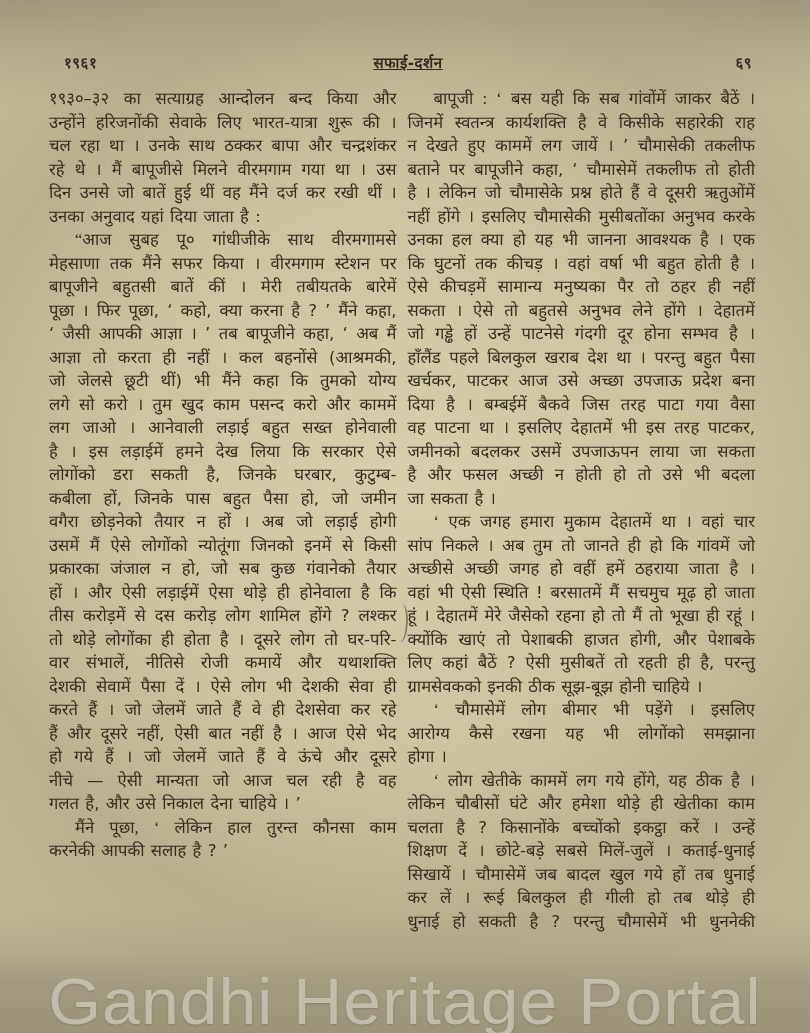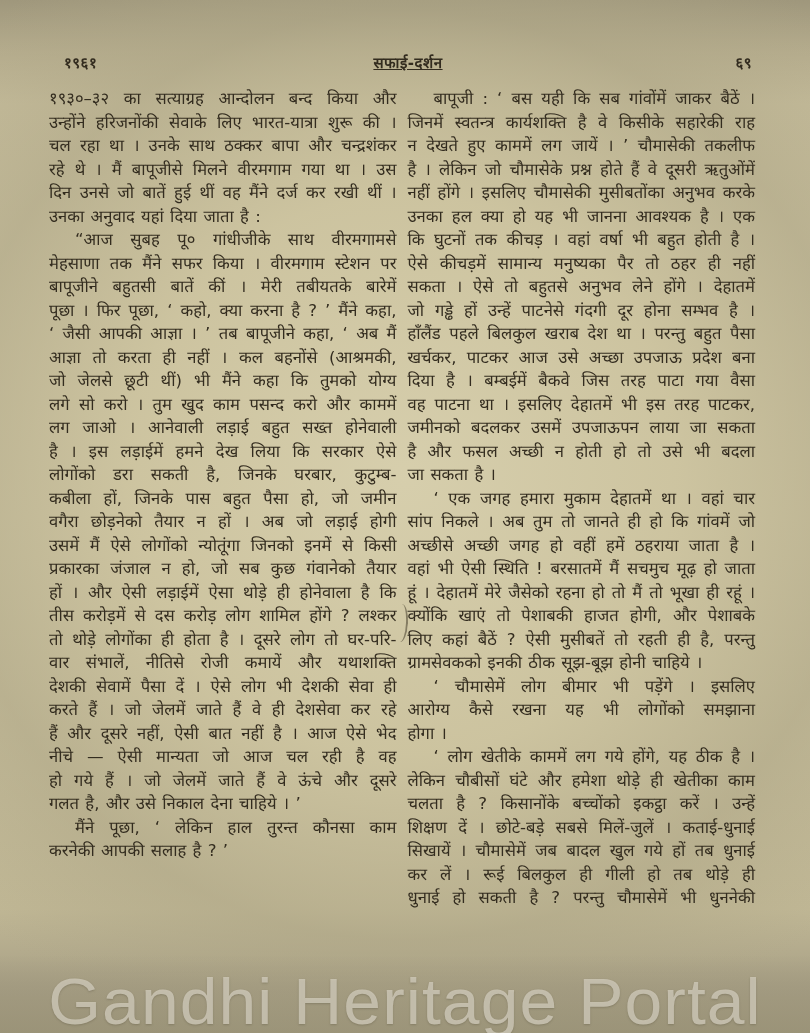--- a/index.html
+++ b/index.html
@@ -26,21 +26,21 @@
     display: flex; gap: 11px;
   }
   .col { flex: 1 1 0; }
   .line {
     font-size: 16.6px; line-height: 23.5px; height: 23.5px;
     white-space: nowrap; overflow: visible;
     text-align: justify; text-align-last: justify;
     word-spacing: 1px;
   }
   .line.end { text-align-last: left; }
-  .line.indent { text-indent: 26px; }
+  .line.indent { text-indent: 26px; font-family: Liberation Serif, serif; }
   .artifact {
     position: absolute; left: 394px; top: 604px; width: 12px; height: 38px;
     border-right: 2px solid rgba(70,62,44,0.55);
     border-radius: 0 50% 50% 0 / 0 50% 50% 0;
     transform: rotate(3deg);
   }
   .wm-band {
     position: absolute; left: 0; bottom: 0; width: 810px; height: 78px;
     background: linear-gradient(180deg, rgba(160,152,124,0) 0%, rgba(158,150,124,0.55) 40%, rgba(152,145,120,0.7) 100%);
   }
@@ -88,30 +88,31 @@
         <div class="line">वगैरा छोड़नेको तैयार न हों । अब जो लड़ाई होगी</div>
         <div class="line">उसमें मैं ऐसे लोगोंको न्योतूंगा जिनको इनमें से किसी</div>
         <div class="line">प्रकारका जंजाल न हो, जो सब कुछ गंवानेको तैयार</div>
         <div class="line">हों । और ऐसी लड़ाईमें ऐसा थोड़े ही होनेवाला है कि</div>
         <div class="line">तीस करोड़में से दस करोड़ लोग शामिल होंगे ? लश्कर</div>
         <div class="line">तो थोड़े लोगोंका ही होता है । दूसरे लोग तो घर-परि-</div>
         <div class="line">वार संभालें, नीतिसे रोजी कमायें और यथाशक्ति</div>
         <div class="line">देशकी सेवामें पैसा दें । ऐसे लोग भी देशकी सेवा ही</div>
         <div class="line">करते हैं । जो जेलमें जाते हैं वे ही देशसेवा कर रहे</div>
         <div class="line">हैं और दूसरे नहीं, ऐसी बात नहीं है । आज ऐसे भेद</div>
+        <div class="line">हो गये हैं । जो जेलमें जाते हैं वे ऊंचे और दूसरे</div>
         <div class="line">नीचे — ऐसी मान्यता जो आज चल रही है वह</div>
-        <div class="line">हो गये हैं । जो जेलमें जाते हैं वे ऊंचे और दूसरे</div>
         <div class="line end">गलत है, और उसे निकाल देना चाहिये । ’</div>
         <div class="line indent">मैंने पूछा, ‘ लेकिन हाल तुरन्त कौनसा काम</div>
         <div class="line end">करनेकी आपकी सलाह है ? ’</div>
       </div>
     <div class="col" id="col-right">
         <div class="line indent">बापूजी : ‘ बस यही कि सब गांवोंमें जाकर बैठें ।</div>
         <div class="line">जिनमें स्वतन्त्र कार्यशक्ति है वे किसीके सहारेकी राह</div>
         <div class="line">न देखते हुए काममें लग जायें । ’ चौमासेकी तकलीफ</div>
+        <div class="line">बताने पर बापूजीने कहा, ‘ चौमासेमें तकलीफ तो होती</div>
         <div class="line">है । लेकिन जो चौमासेके प्रश्न होते हैं वे दूसरी ऋतुओंमें</div>
         <div class="line">नहीं होंगे । इसलिए चौमासेकी मुसीबतोंका अनुभव करके</div>
         <div class="line">उनका हल क्या हो यह भी जानना आवश्यक है । एक</div>
         <div class="line">कि घुटनों तक कीचड़ । वहां वर्षा भी बहुत होती है ।</div>
         <div class="line">ऐसे कीचड़में सामान्य मनुष्यका पैर तो ठहर ही नहीं</div>
         <div class="line">सकता । ऐसे तो बहुतसे अनुभव लेने होंगे । देहातमें</div>
         <div class="line">जो गड्ढे हों उन्हें पाटनेसे गंदगी दूर होना सम्भव है ।</div>
         <div class="line">हाँलैंड पहले बिलकुल खराब देश था । परन्तु बहुत पैसा</div>
         <div class="line">खर्चकर, पाटकर आज उसे अच्छा उपजाऊ प्रदेश बना</div>
         <div class="line">दिया है । बम्बईमें बैकवे जिस तरह पाटा गया वैसा</div>

